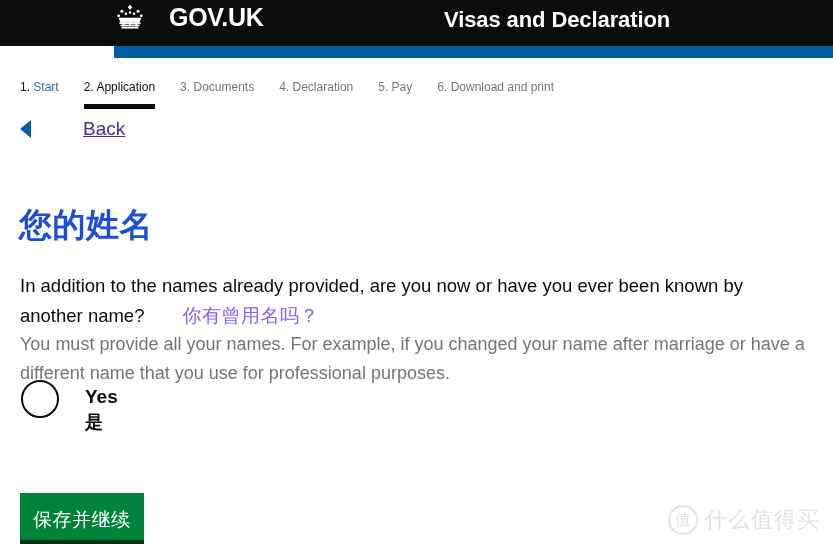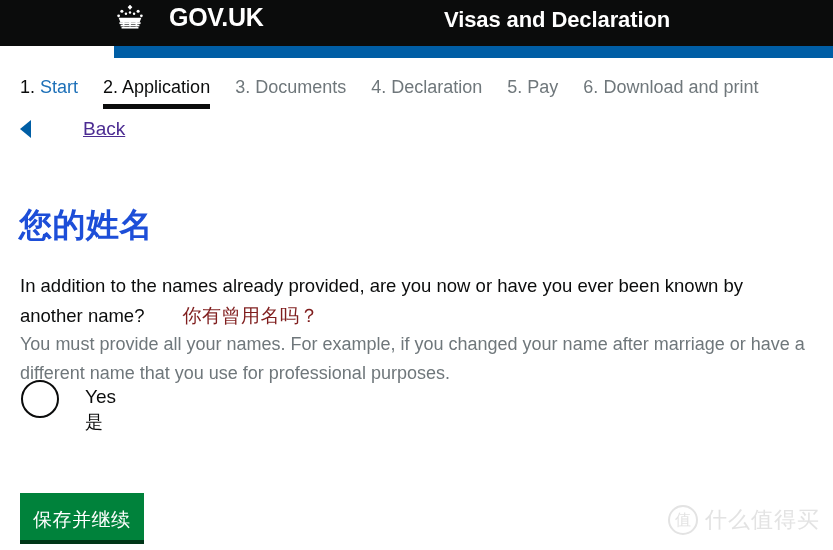--- a/index.html
+++ b/index.html
@@ -61,21 +61,21 @@
   
   .steps {
     position: absolute;
     left: 20px; top: 74px;
     display: flex;
     align-items: flex-start;
     gap: 25px;
     white-space: nowrap;
   }
   .step {
-    font-size: 18px;
+    font-size: 12px;
     line-height: 26px;
     position: relative;
     padding-bottom: 9px;
   }
   .step .num { color: #0b0c0c; }
   .step.link .word { color: #1d70b8; }
   .step.muted .num { color: #6f777b; }
   .step.muted .word { color: #6f777b; }
   .step.active {
     font-weight: 400;
@@ -126,21 +126,21 @@
   }
   .question {
     position: absolute;
     left: 20px; top: 252px;
     width: 790px;
     font-size: 18.5px;
     line-height: 30px;
     color: #0b0c0c;
   }
   .cn-note {
-    color: #7f1d1d;
+    color: #8b5cf6;
     font-size: 19px;
     margin-left: 38px;
     letter-spacing: 0.5px;
   }
   .hint {
     position: absolute;
     left: 20px; top: 312px;
     width: 800px;
     font-size: 18px;
     line-height: 29px;
@@ -189,20 +189,21 @@
     position: absolute;
     left: 50%; top: 50%;
     transform: translate(-50%, -50%);
     width: 19px; height: 19px;
     border-radius: 50%;
     background: #0b0c0c;
   }
   .radio-labels {
     margin-left: 10px;
     padding-top: 6px;
+    font-weight: bold;
   }
   .radio-labels .en {
     font-size: 19px;
     line-height: 25px;
     color: #0b0c0c;
   }
   .radio-labels .cn {
     font-size: 18px;
     line-height: 26px;
     color: #0b0c0c;

